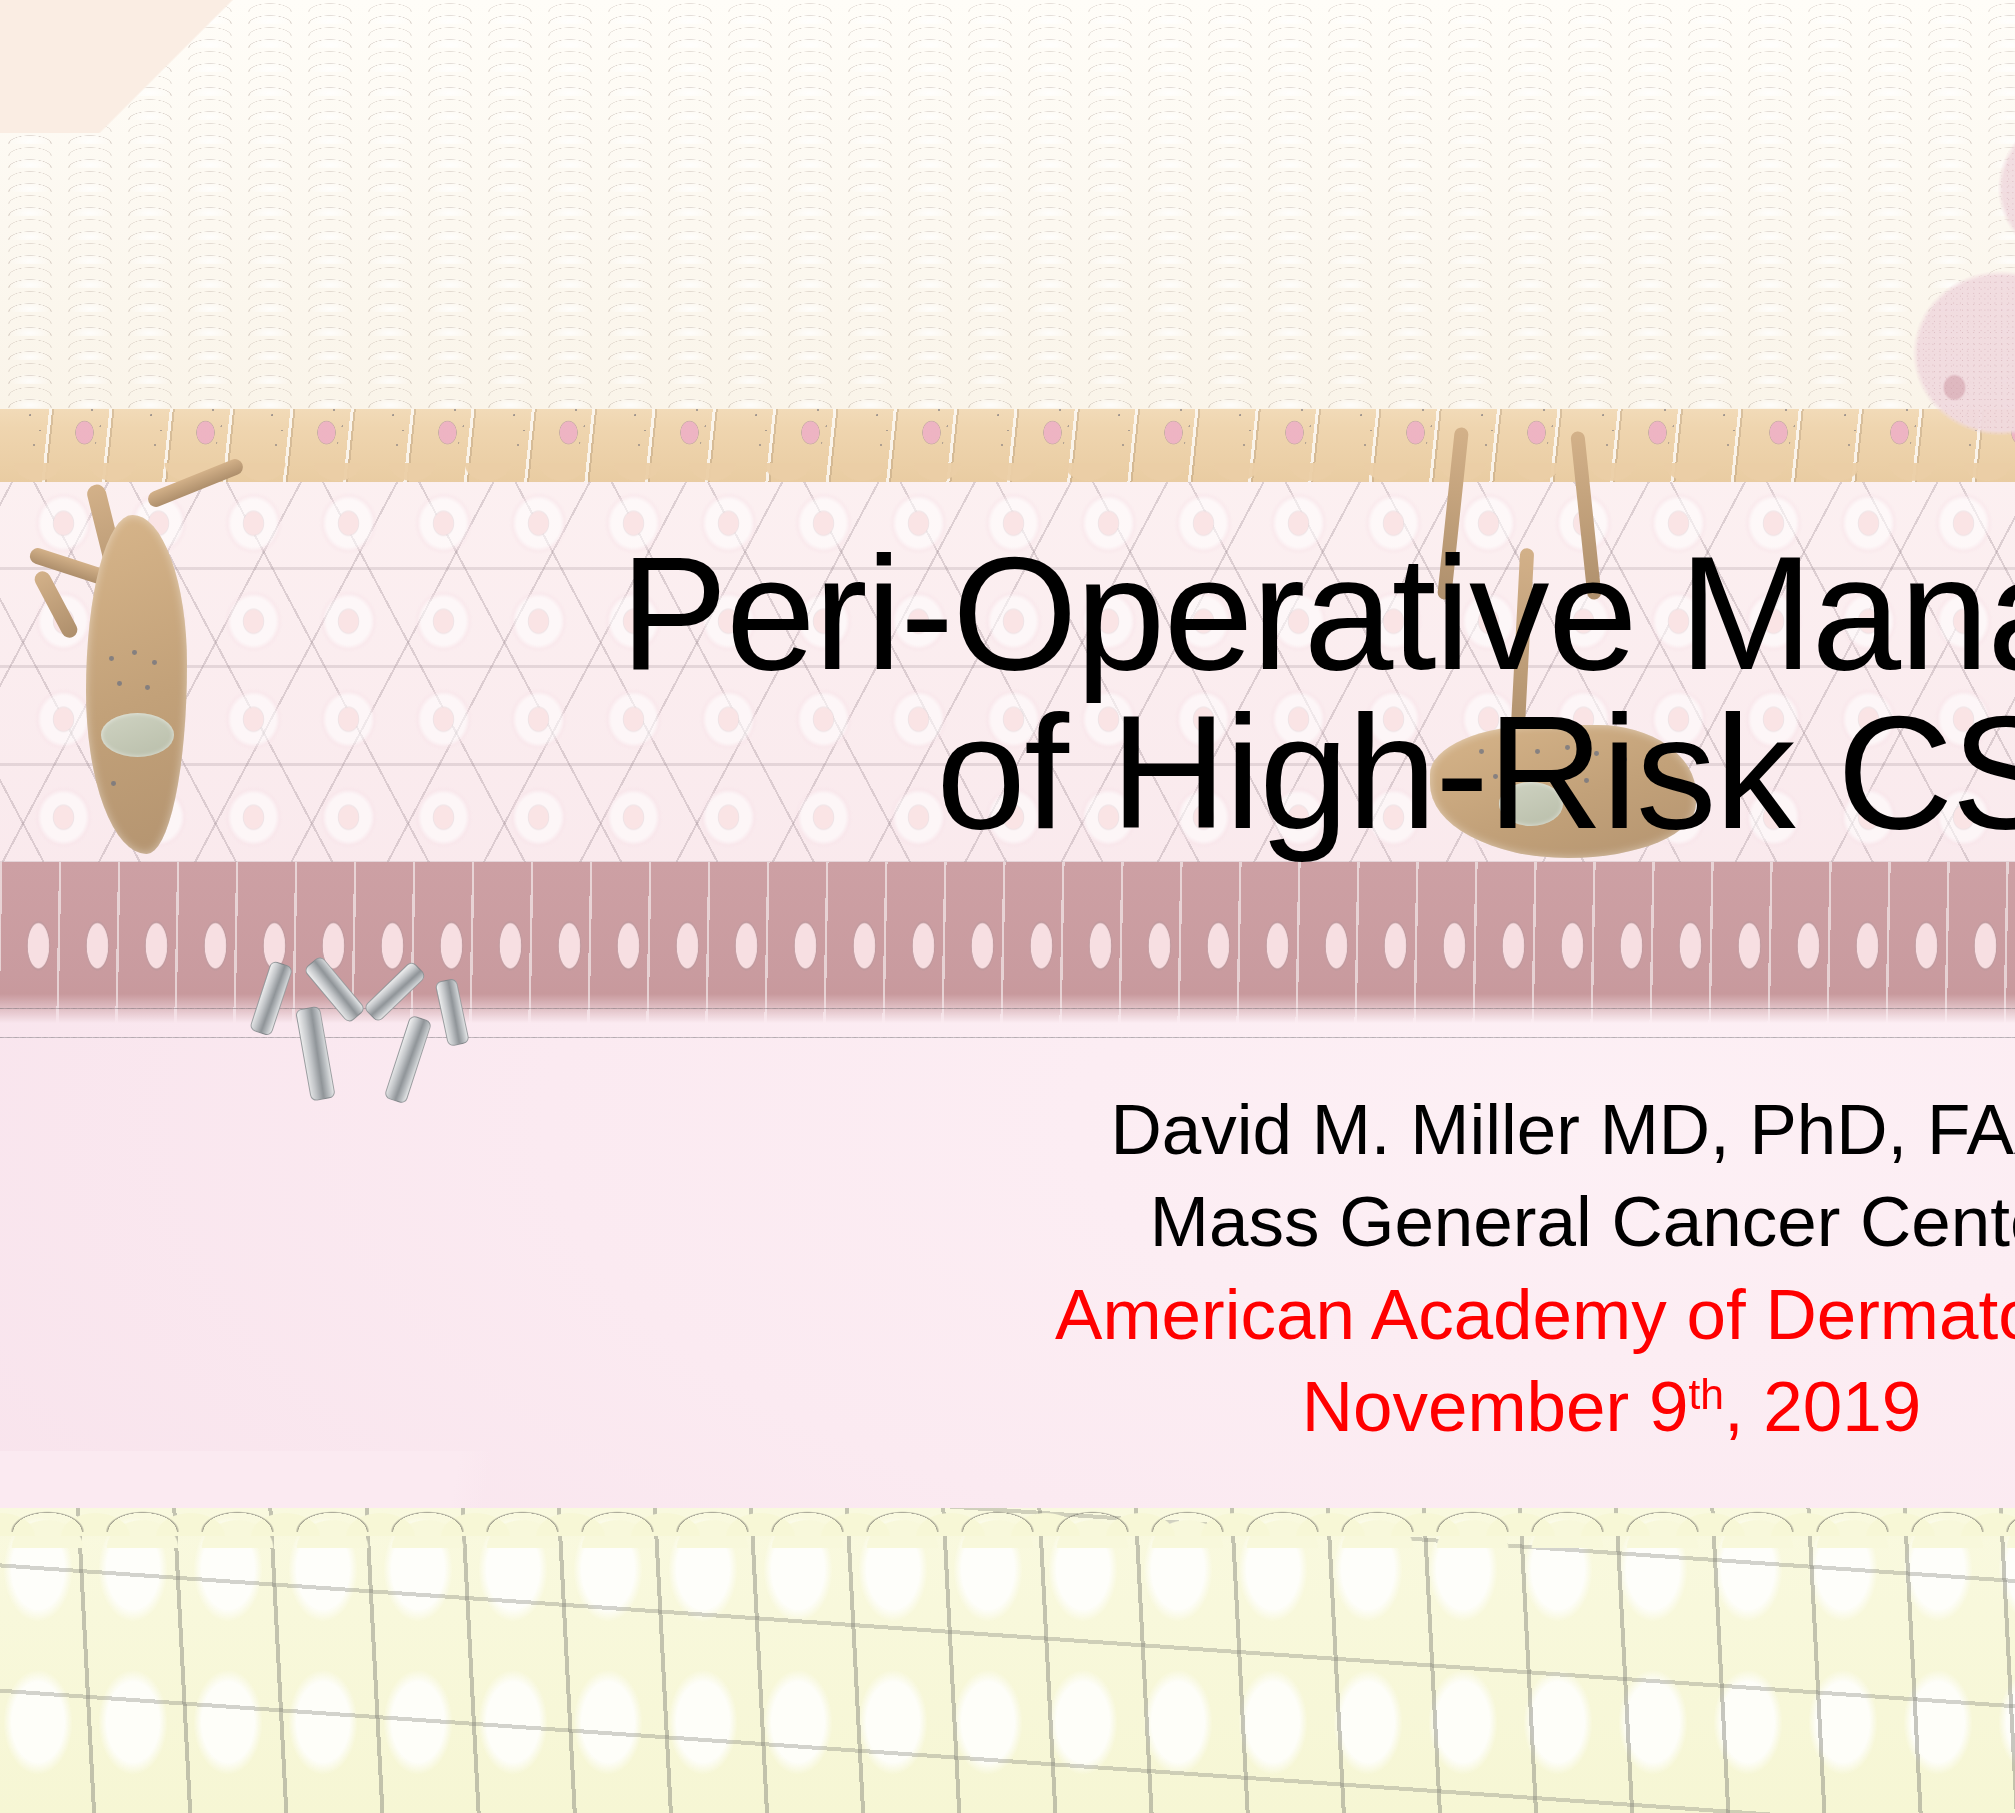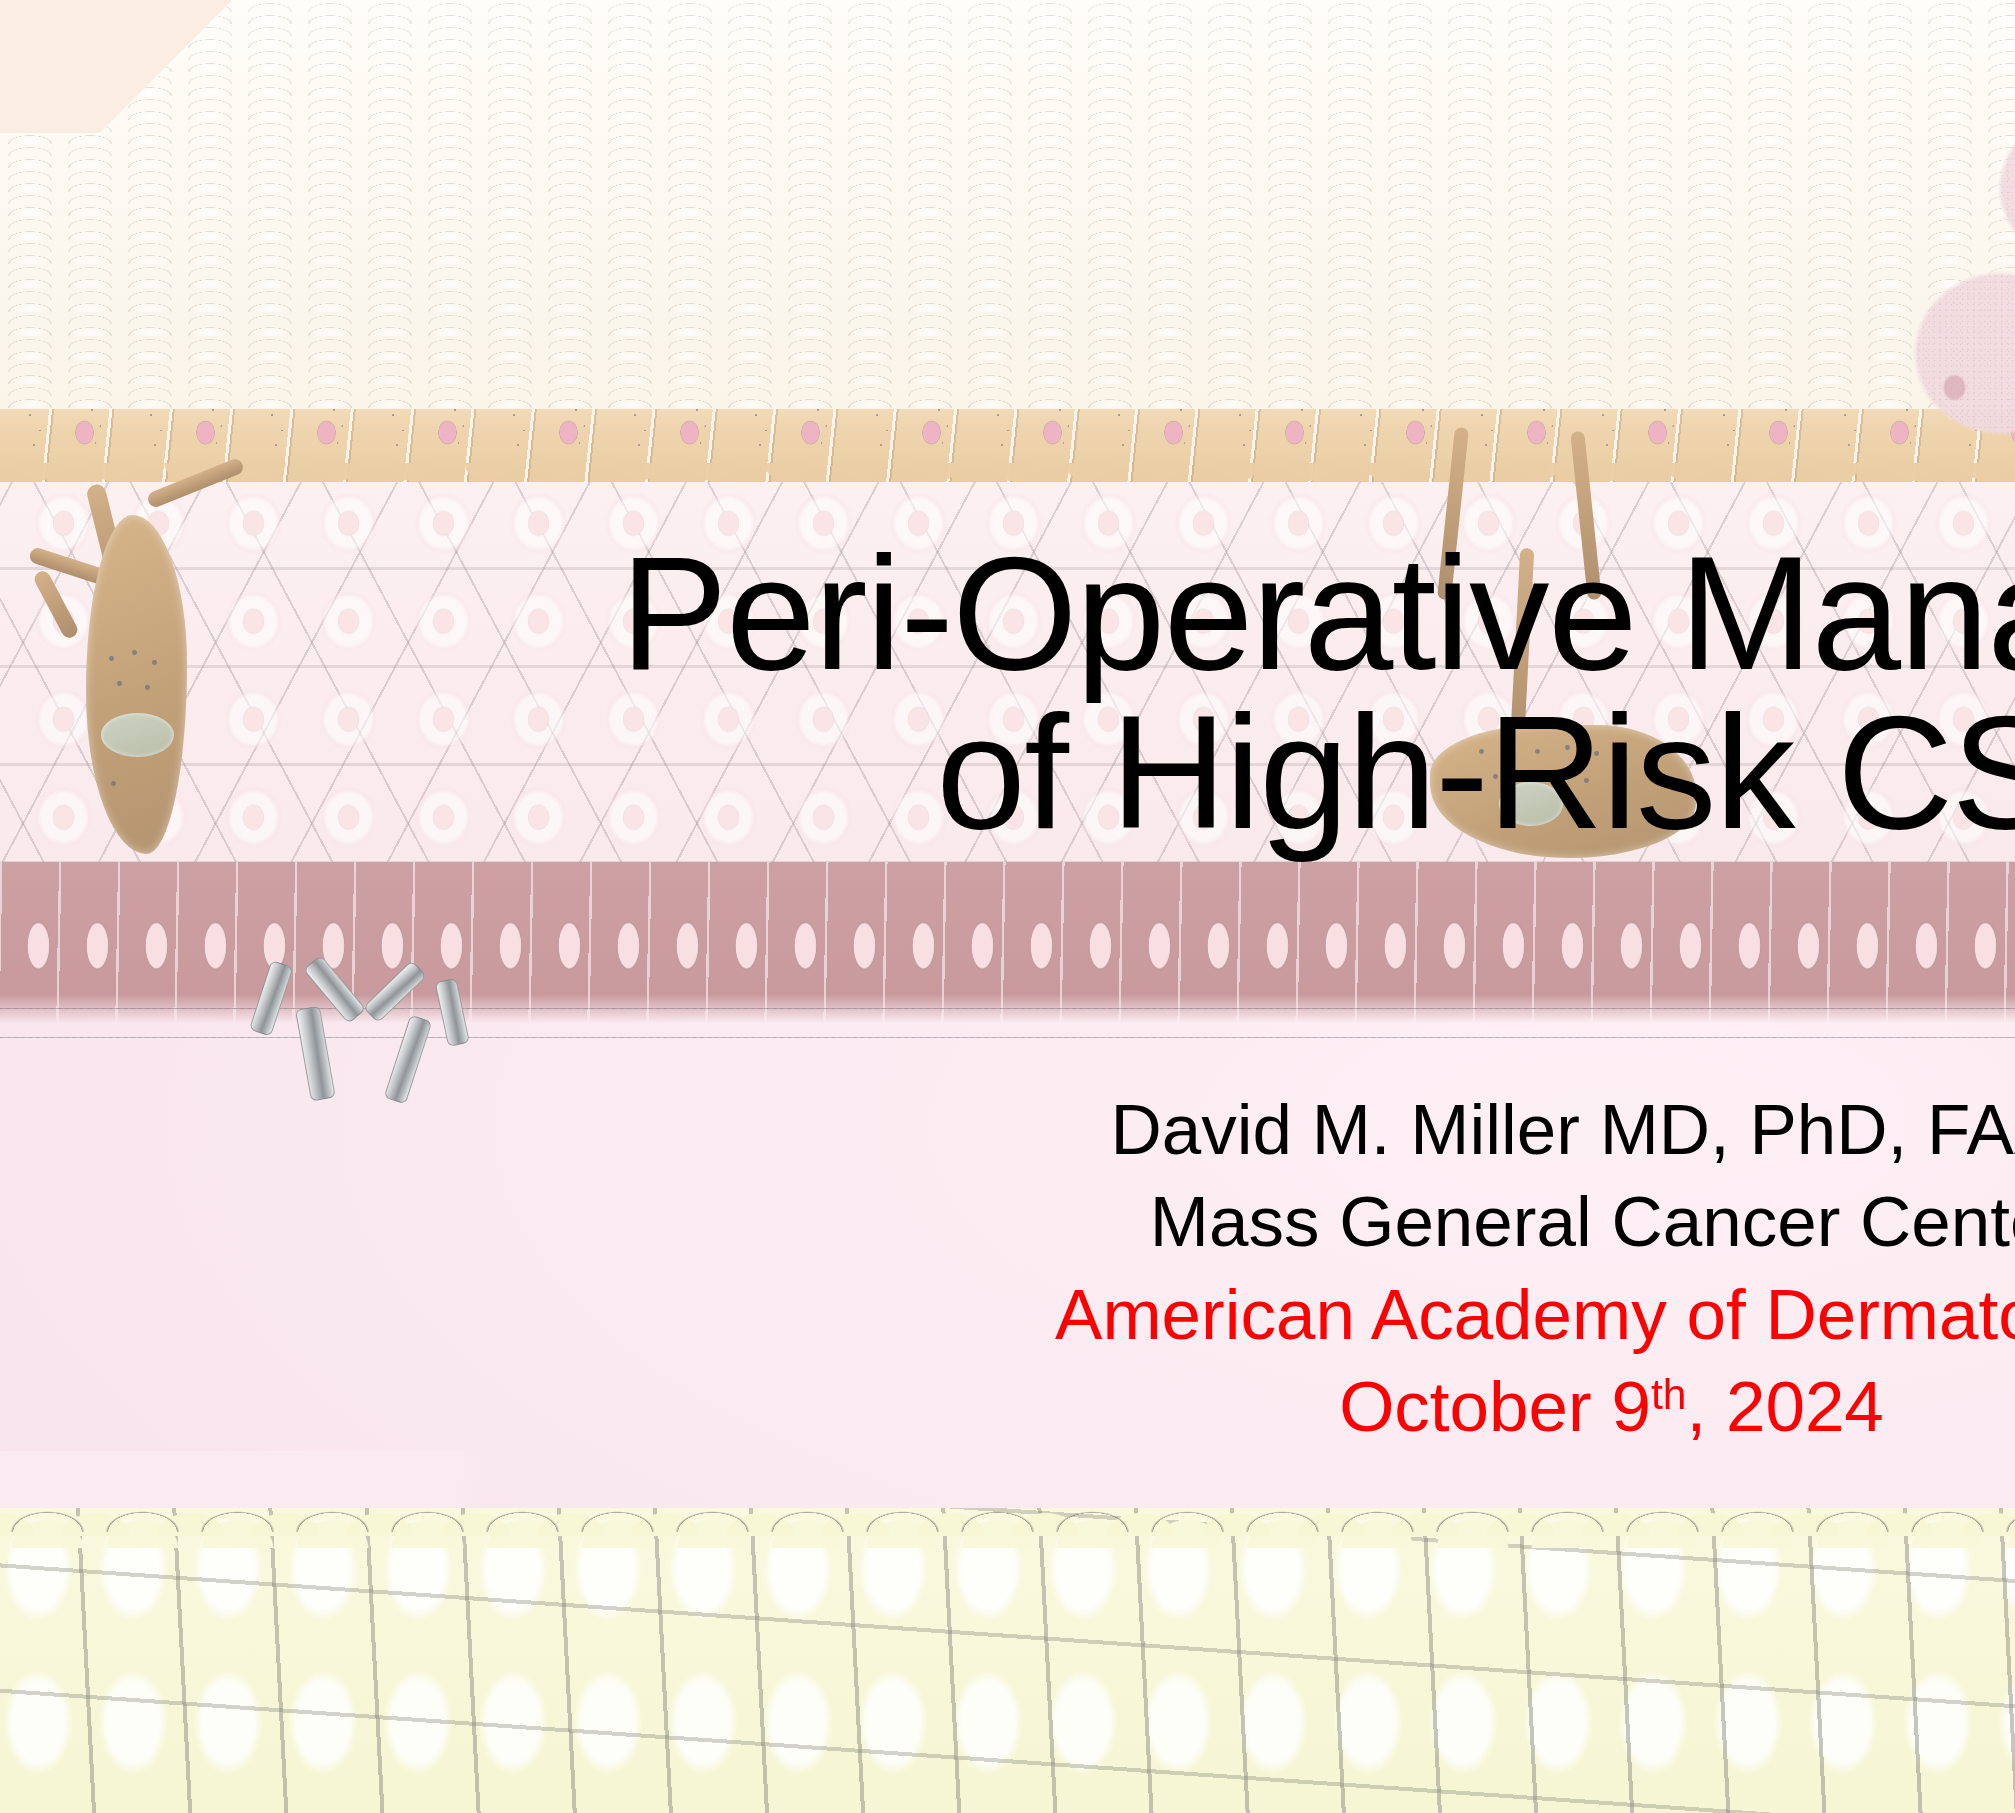--- a/index.html
+++ b/index.html
@@ -368,17 +368,17 @@
 
   <div id="title-block" class="nosel">
     <span class="tline">Peri-Operative Management</span>
     <span class="tline">of High-Risk CSCC</span>
   </div>
 
   <div id="subtitle-block" class="nosel">
     <span class="sline k">David M. Miller MD, PhD, FAAD</span>
     <span class="sline k">Mass General Cancer Center</span>
     <span class="sline r">American Academy of Dermatology</span>
-    <span class="sline r"><span>October 9</span><span class="sup">th</span><span>, 2024</span></span>
+    <span class="sline r"><span>November 9</span><span class="sup">th</span><span>, 2019</span></span>
   </div>
 
 </div>
 
 
 </body></html>

